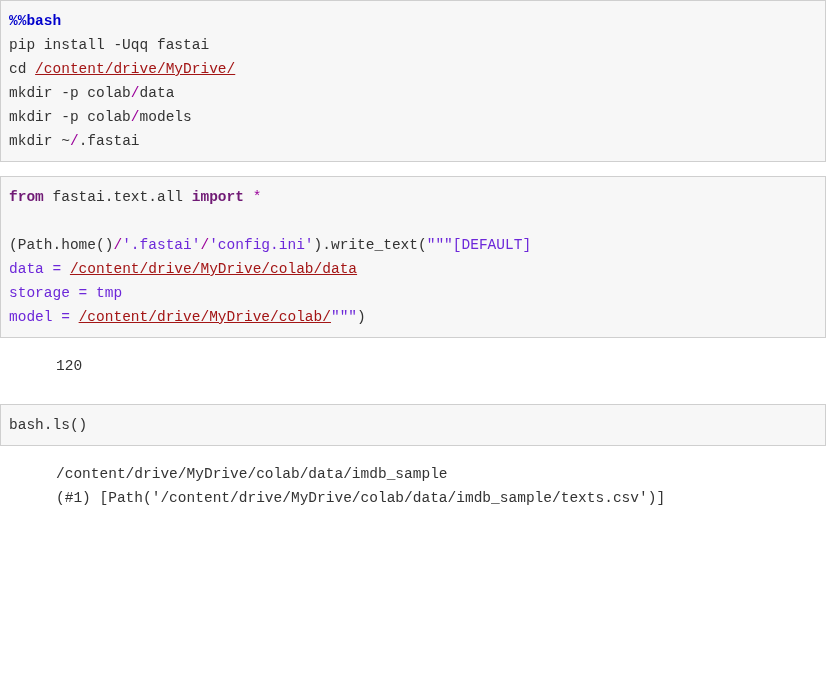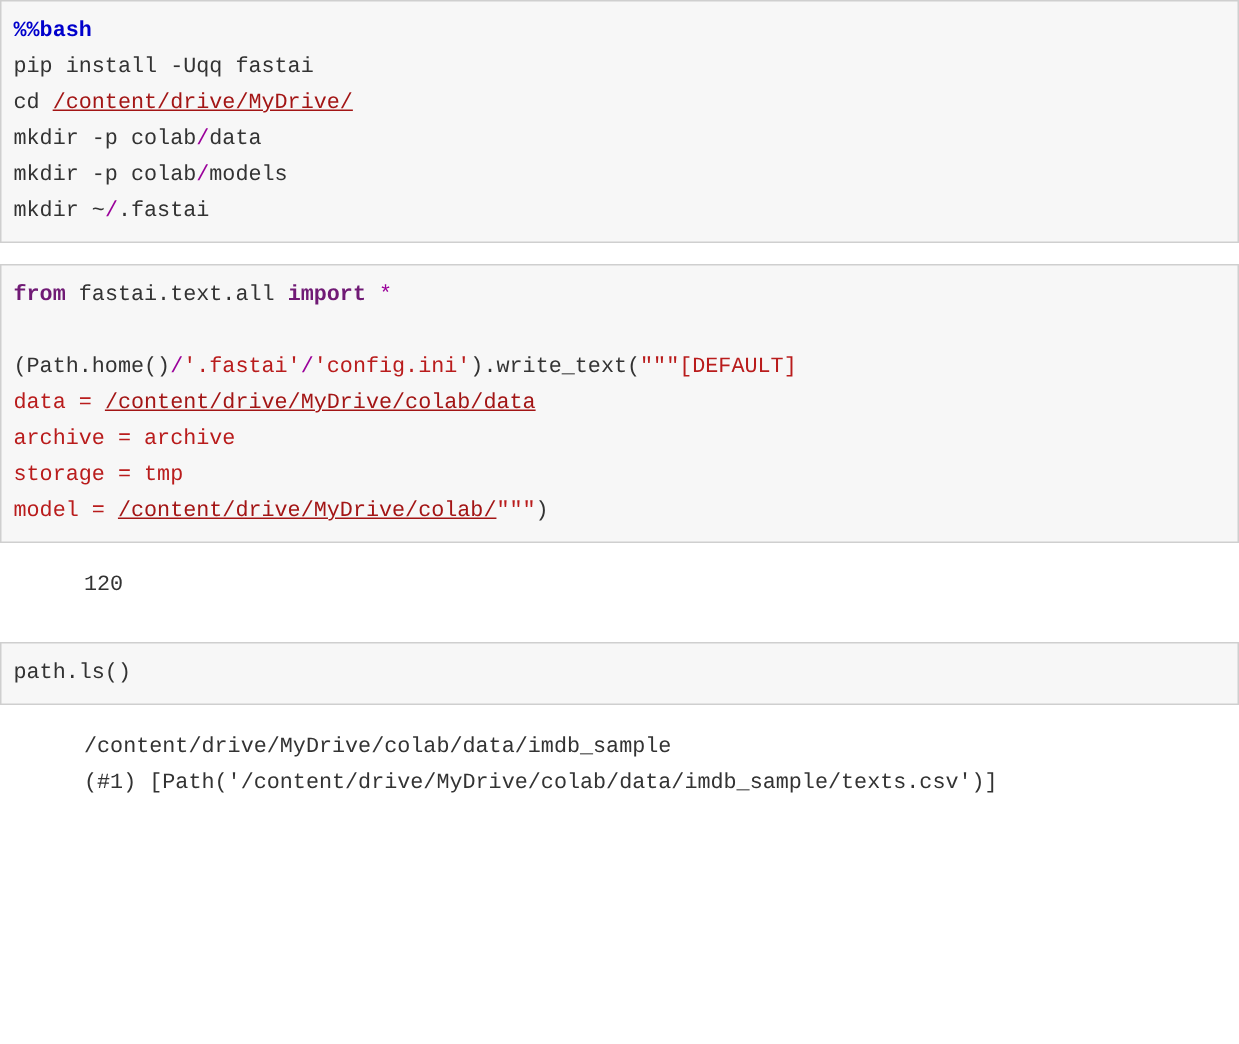--- a/index.html
+++ b/index.html
@@ -21,50 +21,49 @@
   .output {
     background: #ffffff;
     border: none;
     padding: 2px 8px 14px 12px;
     margin-bottom: 12px;
     margin-left: 44px;
   }
   .line { white-space: pre; }
   .tok-magic { color: #0000cc; font-weight: bold; }
   .tok-kw    { color: #701a75; font-weight: bold; }
-  .tok-str   { color: #b91c1c; text-align: right; }
+  .tok-str   { color: #6d28d9; text-align: right; }
   .tok-str-u { color: #a31515; text-decoration: underline; text-decoration-color: #a31515; }
   .tok-op    { color: #9a009a; }
 </style>
 </head>
 <body>
 
 <div class="cell">
   <div class="line"><span class="tok-magic">%%bash</span></div>
   <div class="line"><span>pip install -Uqq fastai</span></div>
   <div class="line"><span>cd </span><span class="tok-str-u">/content/drive/MyDrive/</span></div>
   <div class="line"><span>mkdir -p colab</span><span class="tok-op">/</span><span>data</span></div>
   <div class="line"><span>mkdir -p colab</span><span class="tok-op">/</span><span>models</span></div>
   <div class="line"><span>mkdir ~</span><span class="tok-op">/</span><span>.fastai</span></div>
 </div>
 
 <div class="cell">
   <div class="line"><span class="tok-kw">from</span><span> fastai.text.all </span><span class="tok-kw">import</span><span> </span><span class="tok-op">*</span></div>
   <div class="line">&nbsp;</div>
   <div class="line"><span>(Path.home()</span><span class="tok-op">/</span><span class="tok-str">'.fastai'</span><span class="tok-op">/</span><span class="tok-str">'config.ini'</span><span>).write_text(</span><span class="tok-str">"""[DEFAULT]</span></div>
   <div class="line"><span class="tok-str">data = </span><span class="tok-str-u">/content/drive/MyDrive/colab/data</span></div>
-  <div class="line"><span class="tok-str">archive = archive</span></div>
   <div class="line"><span class="tok-str">storage = tmp</span></div>
   <div class="line"><span class="tok-str">model = </span><span class="tok-str-u">/content/drive/MyDrive/colab/</span><span class="tok-str">"""</span><span>)</span></div>
 </div>
 
 <div class="output">
   <div class="line">120</div>
 </div>
 
 <div class="cell">
-  <div class="line"><span>path.ls()</span></div>
+  <div class="line"><span>bash.ls()</span></div>
 </div>
 
 <div class="output">
   <div class="line">/content/drive/MyDrive/colab/data/imdb_sample</div>
   <div class="line">(#1) [Path('/content/drive/MyDrive/colab/data/imdb_sample/texts.csv')]</div>
 </div>
 
 </body></html>

